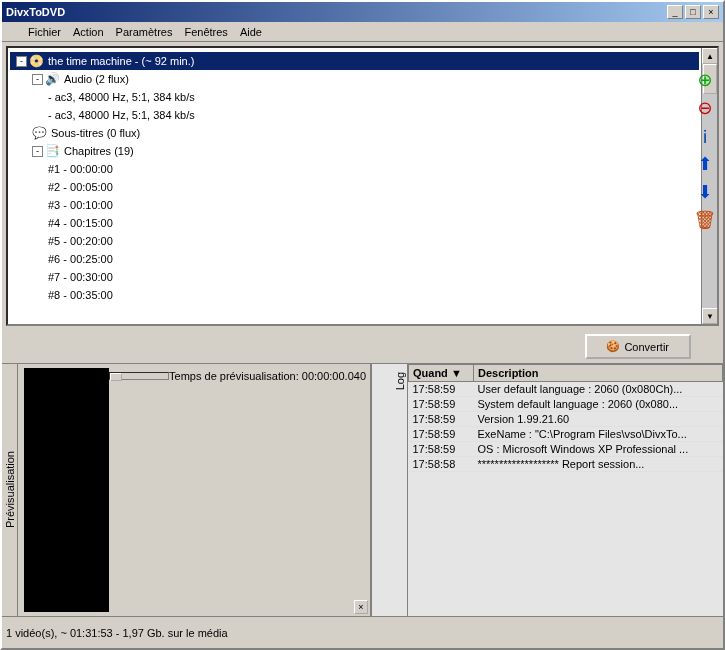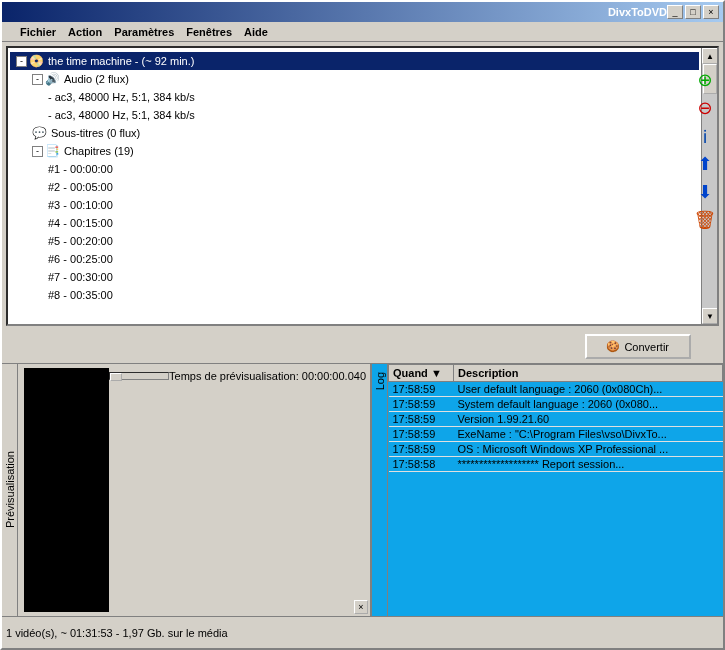--- a/index.html
+++ b/index.html
@@ -24,21 +24,21 @@
       display: flex;
       flex-direction: column;
     }
 
     .title-bar {
       background: linear-gradient(to right, #0a246a, #a6caf0);
       height: 20px;
       display: flex;
       align-items: center;
       padding: 0 4px;
-      justify-content: flex-end;
+      justify-content: space-between;
     }
     .title-bar-text {
       color: #fff;
       font-weight: bold;
       font-size: 11px;
     }
     .title-bar-controls {
       display: flex;
       gap: 2px;
     }
@@ -56,23 +56,22 @@
       cursor: pointer;
       color: #000;
     }
 
     
     .menu-bar {
       background: #d4d0c8;
       height: 20px;
       display: flex;
       align-items: center;
-      padding: 0 12px;
+      padding: 0 20px;
       border-bottom: 1px solid #808080;
-      font-weight: bold;
     }
     .menu-item {
       padding: 2px 6px;
       cursor: pointer;
       font-size: 11px;
     }
 
     
     .main-content {
       display: flex;
@@ -277,21 +276,22 @@
       justify-content: center;
       font-size: 9px;
       cursor: pointer;
     }
 
     
     .log-panel {
       flex: 1;
       display: flex;
       flex-direction: column;
-      background: #0ea5e9;
+      background: #e5e5e5;
+      padding-left: 20px;
     }
 
     .log-container {
       display: flex;
       flex: 1;
       overflow: hidden;
     }
 
     .log-side-label {
       width: 16px;

